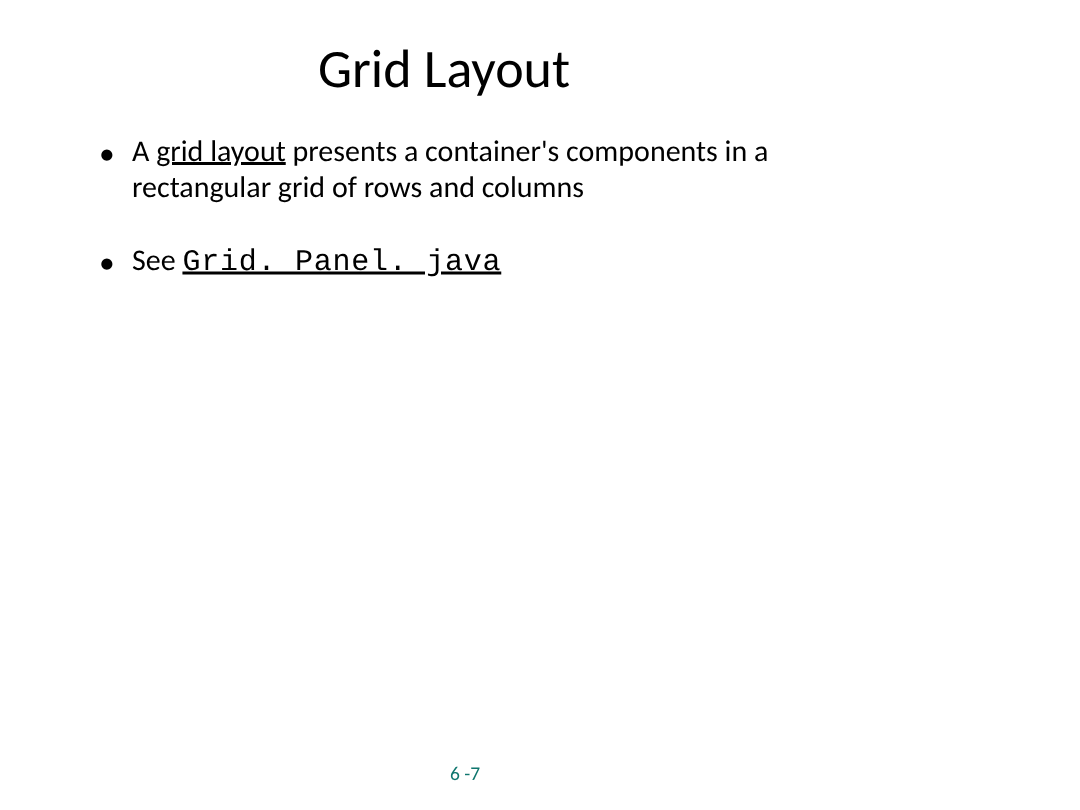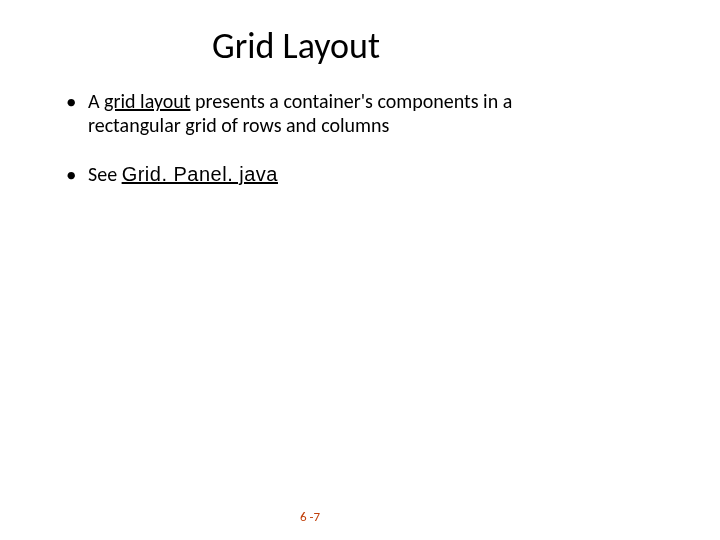--- a/index.html
+++ b/index.html
@@ -3,22 +3,22 @@
   <meta charset="utf-8">
   <style>
     * { margin: 0; padding: 0; box-sizing: border-box; }
     html, body { width: 720px; height: 540px; background: #fff; font-family: Calibri, "Segoe UI", Arial, sans-serif; color: #000; }
     .slide { width: 620px; height: 540px; position: relative; padding: 24px 88px 40px 60px; }
     .title { font-size: 36px; font-weight: 400; text-align: center; margin-bottom: 22px; }
     ul.bullets { list-style: none; }
     ul.bullets > li { position: relative; padding-left: 28px; font-size: 20px; line-height: 1.18; margin-bottom: 26px; }
     ul.bullets > li::before { content: "•"; position: absolute; left: 6px; top: 0; font-size: 21px; }
     .underline { text-decoration: underline; }
-    .code-link { font-family: Liberation Sans, sans-serif; text-decoration: underline; letter-spacing: 0.5px; margin-top: 46px; }
-    .footer { position: absolute; left: 0; right: 0; bottom: 16px; text-align: center; font-size: 13px; color: #c2410c; }
+    .code-link { font-family: Liberation Mono, monospace; text-decoration: underline; letter-spacing: 0.5px; margin-top: 46px; }
+    .footer { position: absolute; left: 0; right: 0; bottom: 16px; text-align: center; font-size: 13px; color: #0f766e; }
   </style>
 </head>
 <body>
 
 <div class="slide">
   <h1 class="title">Grid Layout</h1>
 
   <ul class="bullets">
     <li>
       <span>A </span><span class="underline">grid layout</span><span> presents a container's components in a rectangular grid of rows and columns</span>

